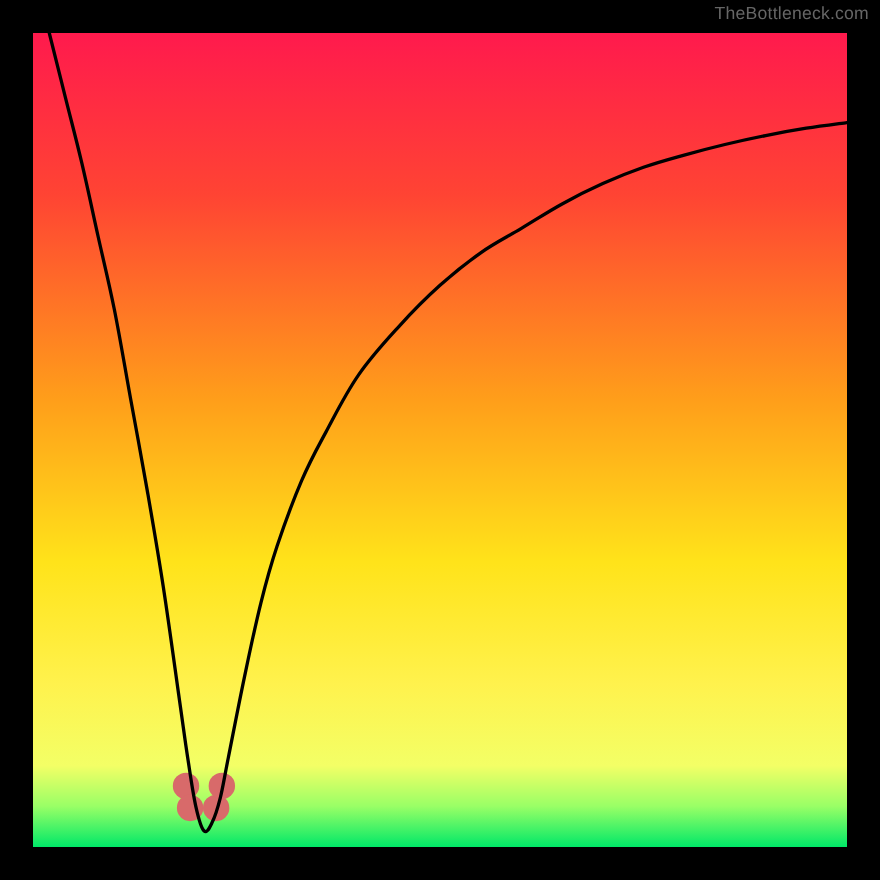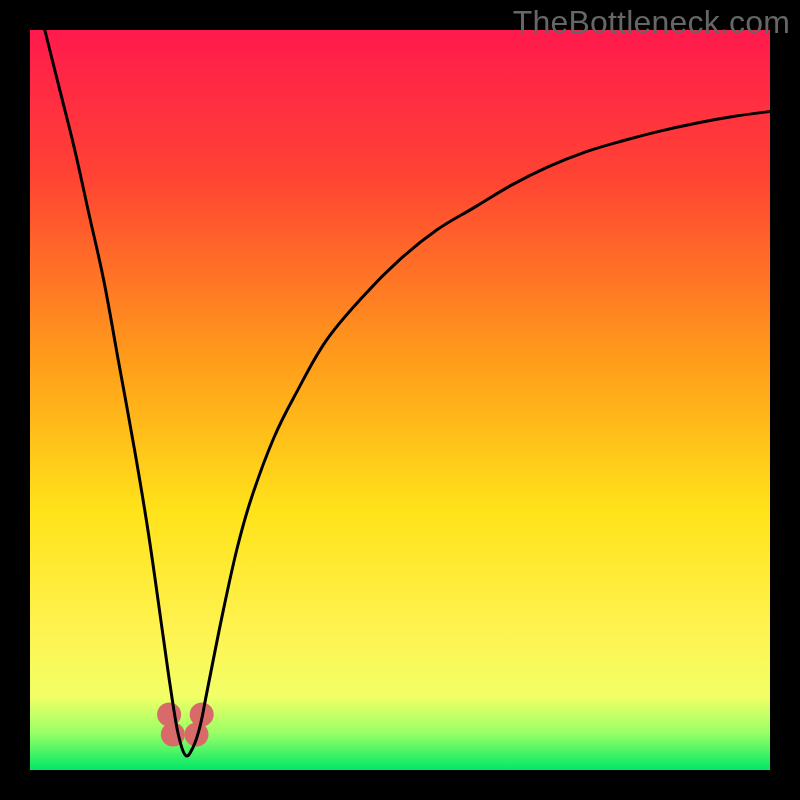--- a/index.html
+++ b/index.html
@@ -26,21 +26,21 @@
   }
   .gradient {
     position: absolute;
     inset: 0;
   }
   .watermark {
     position: absolute;
     top: 4px;
     right: 10px;
     color: #666;
-    font-size: 32px;
+    font-size: 16px;
     letter-spacing: 0.2px;
     user-select: none;
   }
   svg.curve {
     position: absolute;
     inset: 0;
     width: 100%;
     height: 100%;
   }
 </style>

